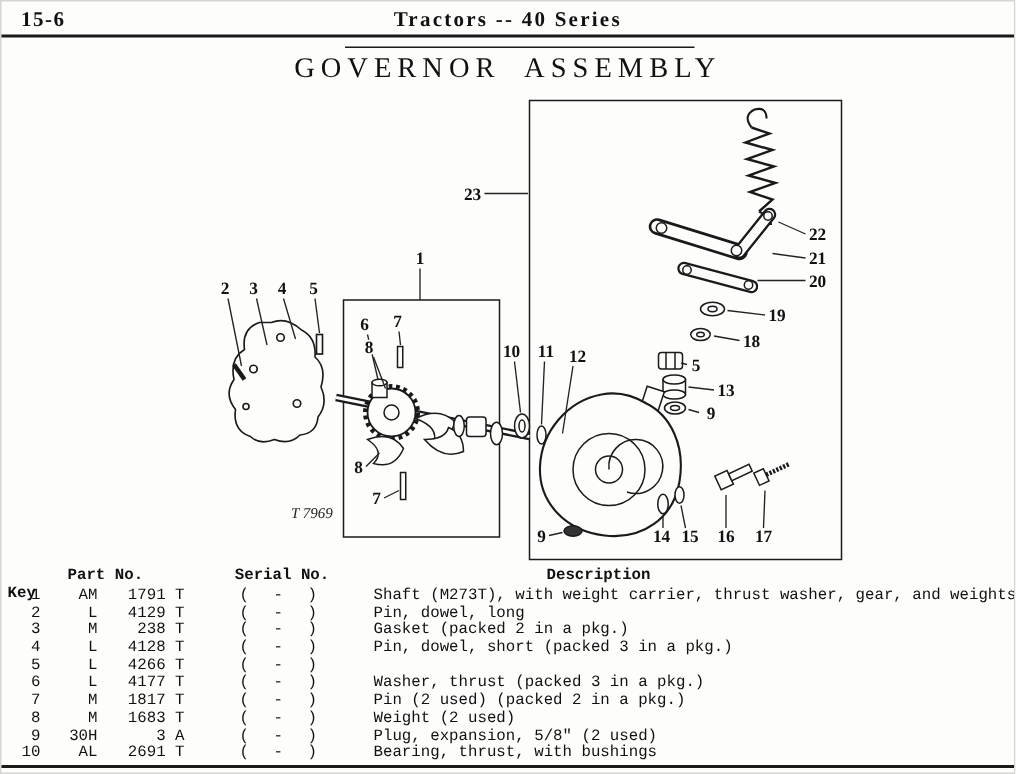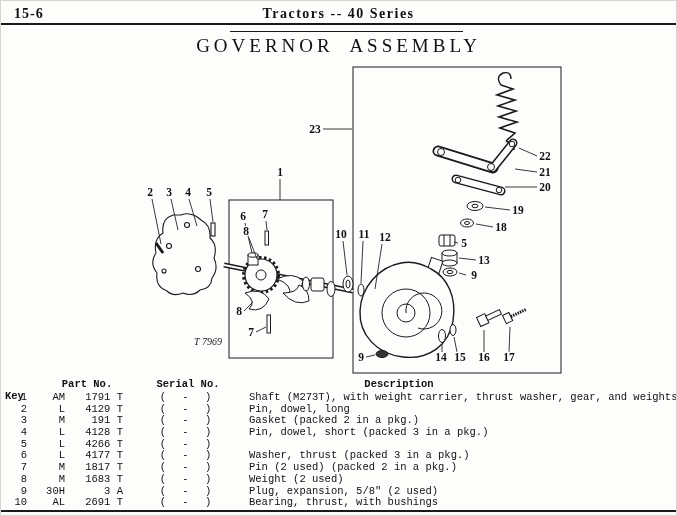--- a/index.html
+++ b/index.html
@@ -22,21 +22,21 @@
   .callout-num { font:bold 11.5px "Liberation Serif", serif; fill:#111;
     text-anchor:middle; paint-order:stroke; stroke:#fdfdfc; stroke-width:2.5px; }
   .callout-line { stroke:#222; stroke-width:0.9; }
   .figure-label { font:italic 10px "Liberation Serif", serif; fill:#222; }
 
   
   .table { position:absolute; left:0; top:377px; right:0; font-family:"Liberation Mono", monospace; font-size:10.5px; }
   .thead { position:relative; height:13px; font-weight:bold; }
   .thead span, .trow span { position:absolute; white-space:nowrap; }
   .hkey   { left:4px;margin-top:12px; }
-  .hpart  { left:44px; width:84px; text-align:center; }
+  .hpart  { left:44px; width:84px; text-align:left; }
   .hserial{ left:146px; width:82px; text-align:center; }
   .hdesc  { left:248px; width:300px; text-align:center; }
   .tbody  { position:relative; }
   .trow   { position:relative; height:11.7px; }
   .ckey   { left:4px;  width:22px; text-align:right; }
   .cprefix{ left:38px; width:26px; text-align:right;font-family:Liberation Mono, monospace; }
   .cnum   { left:70px; width:52px; text-align:right; }
   .cserial{ left:146px; width:82px; text-align:center; letter-spacing:5px; white-space:pre; }
   .cdesc  { left:248px; right:0; overflow:hidden; }
   .rule-bottom { position:absolute; top:509px; left:0; right:0; height:2px; background:#1a1a1a; }
@@ -221,21 +221,21 @@
         <div class="trow">
           <span class="ckey">2</span>
           <span class="cprefix">L</span>
           <span class="cnum">4129 T</span>
           <span class="cserial">( - )</span>
           <span class="cdesc">Pin, dowel, long</span>
         </div>
         <div class="trow">
           <span class="ckey">3</span>
           <span class="cprefix">M</span>
-          <span class="cnum">191 T</span>
+          <span class="cnum">238 T</span>
           <span class="cserial">( - )</span>
           <span class="cdesc">Gasket (packed 2 in a pkg.)</span>
         </div>
         <div class="trow">
           <span class="ckey">4</span>
           <span class="cprefix">L</span>
           <span class="cnum">4128 T</span>
           <span class="cserial">( - )</span>
           <span class="cdesc">Pin, dowel, short (packed 3 in a pkg.)</span>
         </div>

